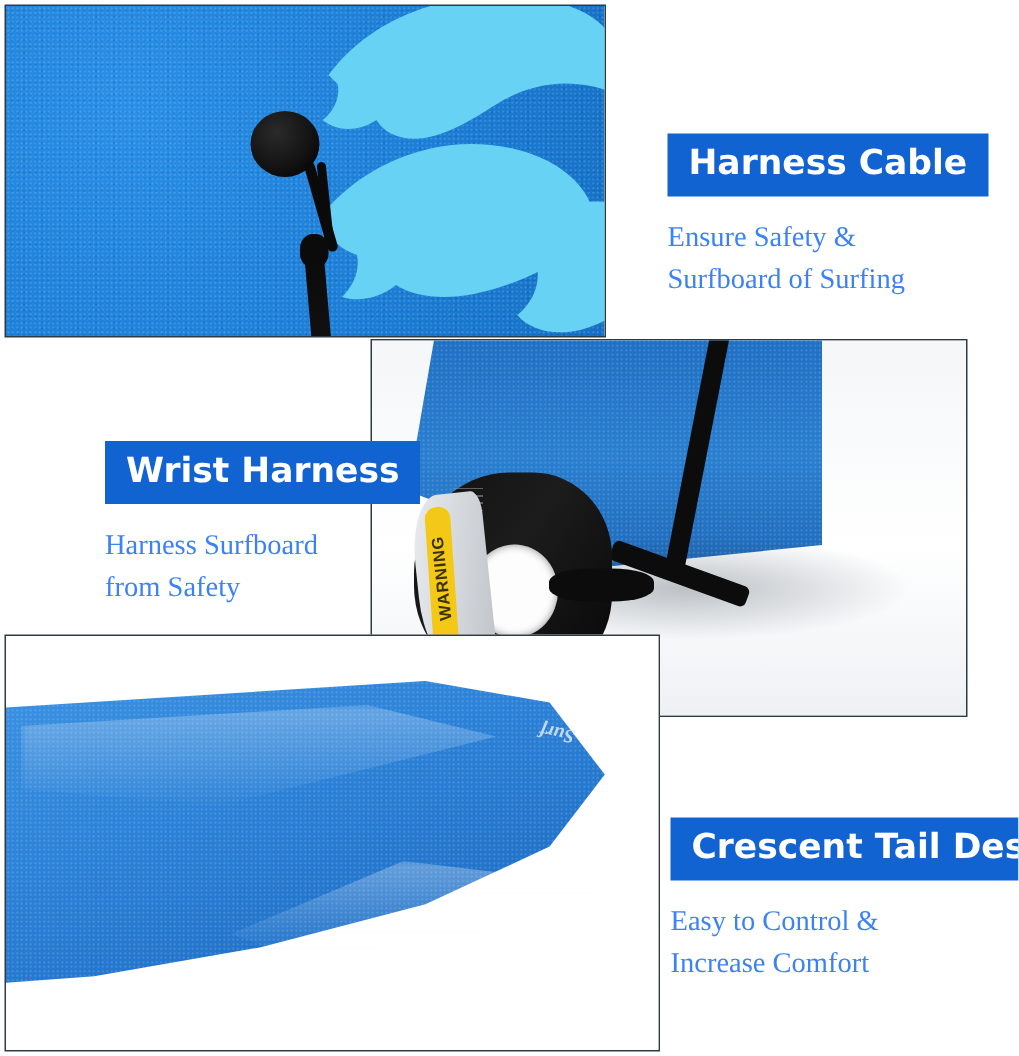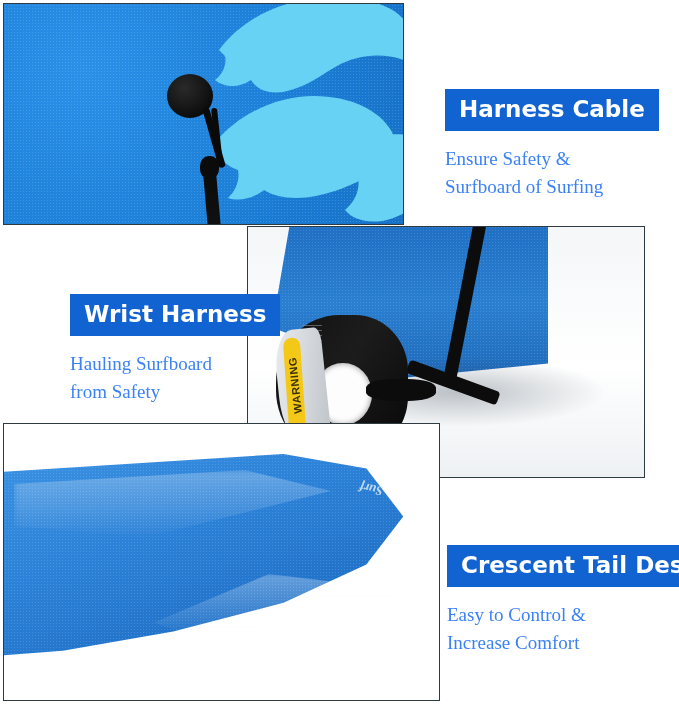--- a/index.html
+++ b/index.html
@@ -172,21 +172,21 @@
     <div class="badge">Harness Cable</div>
     <div class="caption">
       <span class="line">Ensure Safety &amp;</span>
       <span class="line">Surfboard of Surfing</span>
     </div>
   </div>
 
   <div class="feature" id="feat-wrist">
     <div class="badge">Wrist Harness</div>
     <div class="caption">
-      <span class="line">Hauling Surfboard</span>
+      <span class="line">Harness Surfboard</span>
       <span class="line">from Safety</span>
     </div>
   </div>
 
   <div class="feature" id="feat-tail">
     <div class="badge">Crescent Tail Design</div>
     <div class="caption">
       <span class="line">Easy to Control &amp;</span>
       <span class="line">Increase Comfort</span>
     </div>

